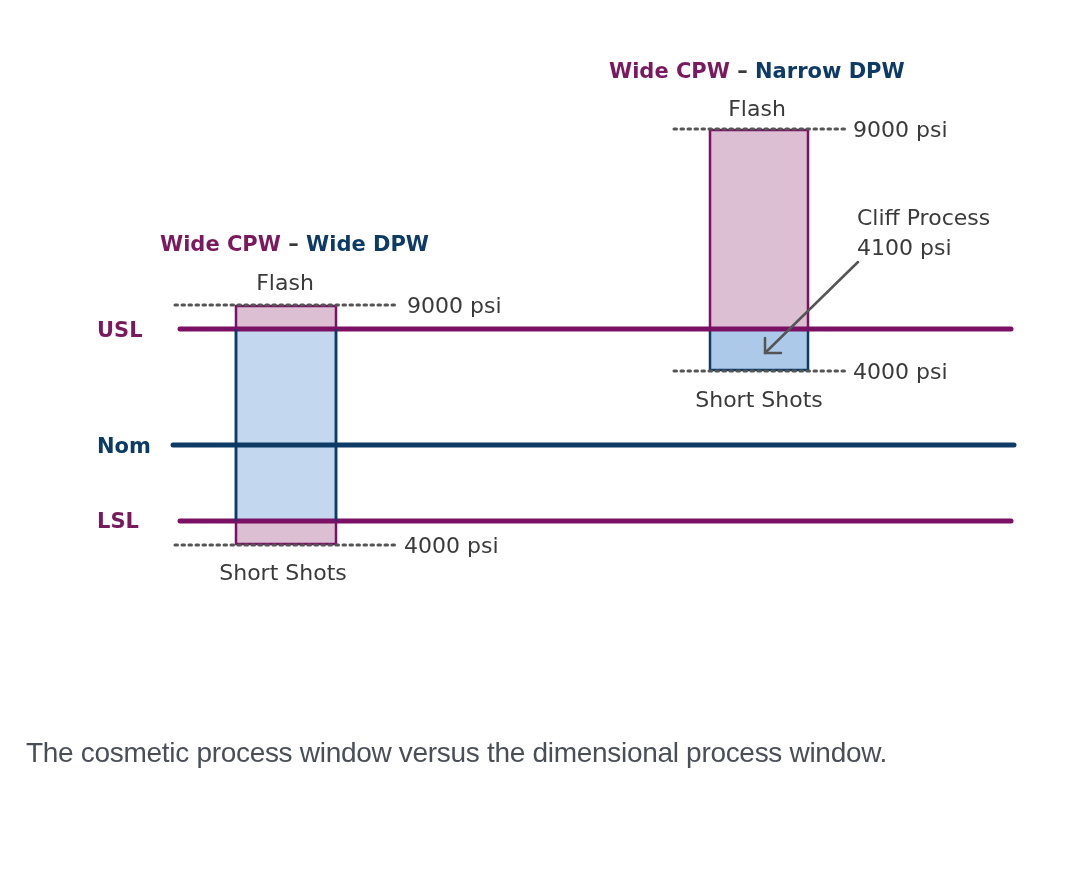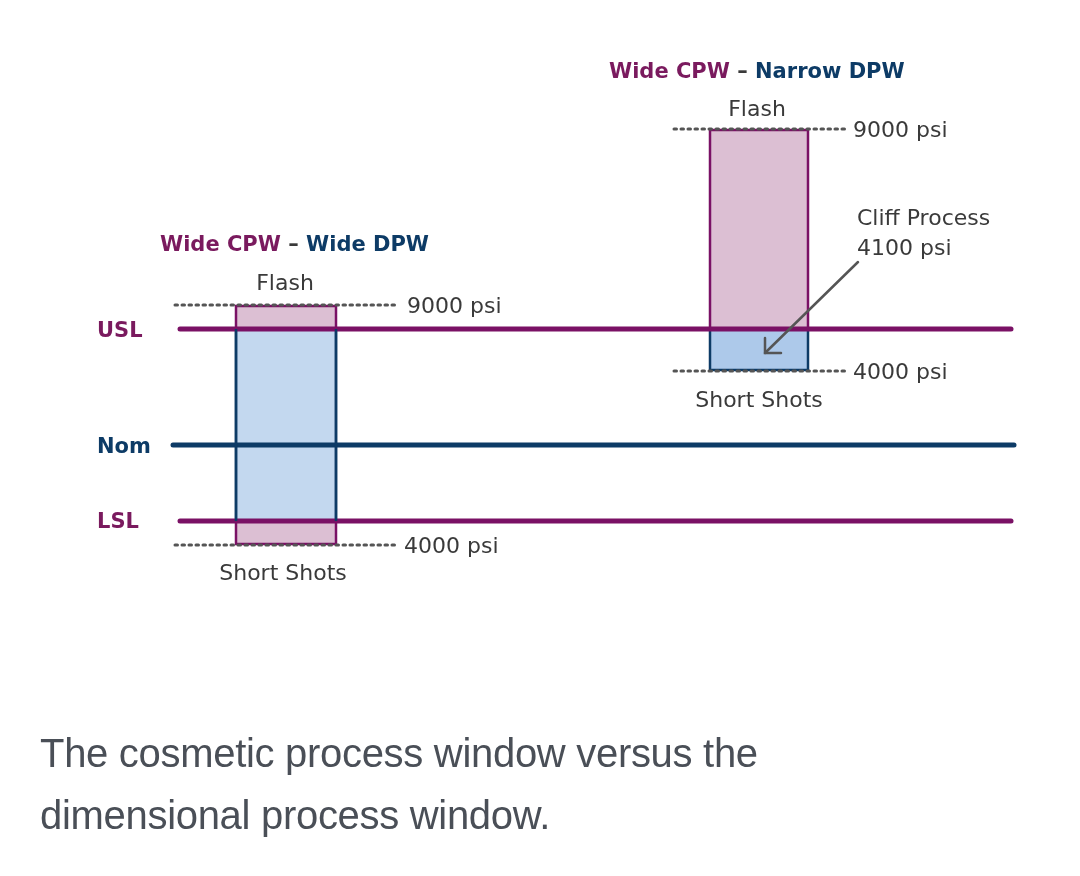--- a/index.html
+++ b/index.html
@@ -2,22 +2,22 @@
 <html><head>
   <meta charset="utf-8">
   <style>
     html, body { margin: 0; padding: 0; background: #ffffff; }
     body { width: 1080px; height: 876px; position: relative; overflow: hidden; }
     #diagram { position: absolute; left: 0; top: 0; }
     .lbl { font-family: "DejaVu Sans", sans-serif; }
     .bold { font-weight: bold; }
     .caption {
       position: absolute; left: 26px; top: 722px; width: 900px;
-      font-family: "Liberation Sans", sans-serif; font-size: 40px;
-      line-height: 62px; color: #4a4f57; letter-spacing: -0.3px; margin-left: 14px;
+      font-family: "Liberation Sans", sans-serif; font-size: 28px;
+      line-height: 62px; color: #4a4f57; letter-spacing: -0.3px;
     }
   </style>
 </head>
 <body>
 
 <svg id="diagram" width="1080" height="700" viewBox="0 0 1080 700">
 
   <rect x="236" y="306" width="100" height="23" fill="#dcbfd3" stroke="#7a1165" stroke-width="2.5"></rect>
   <rect x="236" y="329" width="100" height="192" fill="#c3d8ef" stroke="#0d3b66" stroke-width="2.5"></rect>
   <rect x="236" y="521" width="100" height="23" fill="#dcbfd3" stroke="#7a1165" stroke-width="2.5"></rect>

